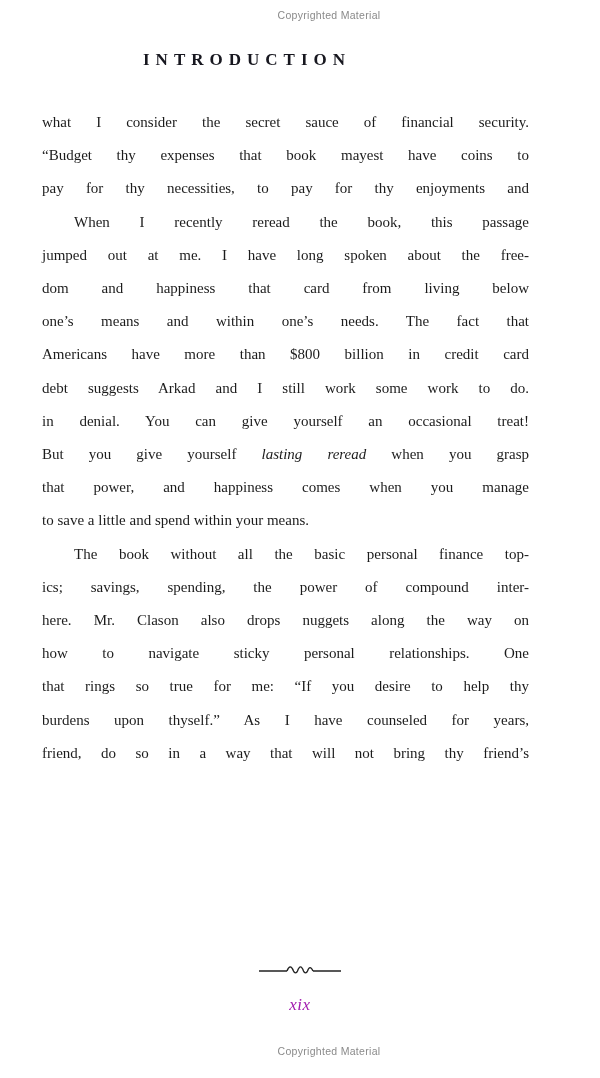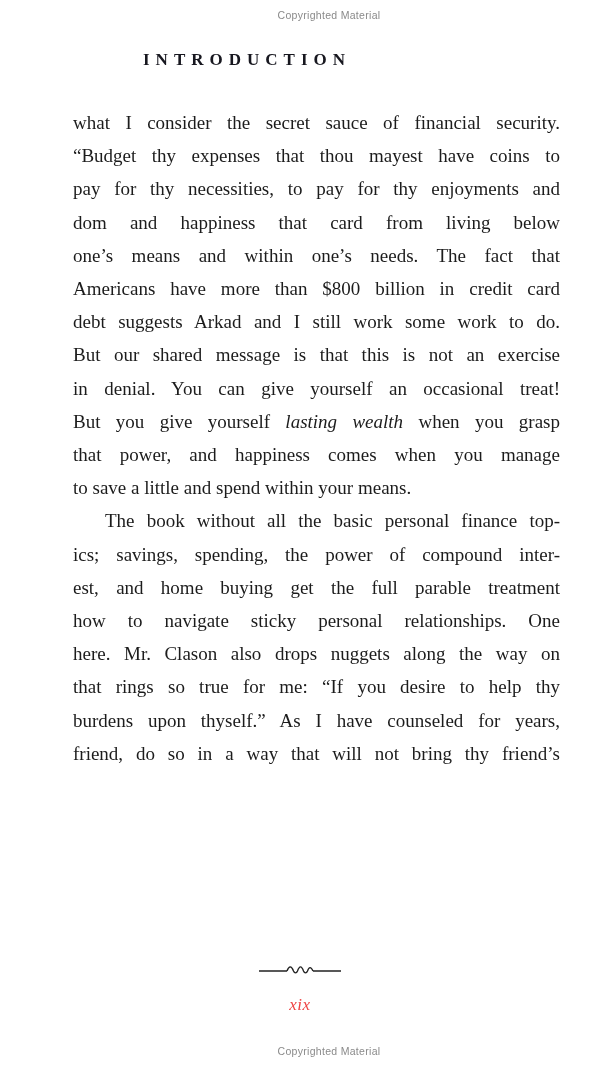--- a/index.html
+++ b/index.html
@@ -20,76 +20,76 @@
   .copyright.top{top:9px;}
   .copyright.bottom{top:1045px;}
   .heading{
     position:absolute;top:50px;left:0;width:488px;margin:0;
     text-align:center;
     font-size:17px;font-weight:600;
     letter-spacing:6px;text-indent:6px;
     color:#17171f;
   }
   .body-text{
-    position:absolute;top:106px;left:73px;width:487px;
-    font-size:19px;line-height:33.2px;
+    position:absolute;top:106px;left:42px;width:487px;
+    font-size:15px;line-height:33.2px;
   }
   .line{
     text-align:justify;
     text-align-last:justify;
     text-justify:inter-word;
     white-space:normal;
   }
   .line.ragged{text-align-last:left;}
   .line.indent{text-indent:32px;}
   .italic{font-style:italic;}
   .flourish{
     position:absolute;top:960px;left:0;width:600px;
     text-align:center;
   }
   .flourish svg{vertical-align:middle;}
   .page-number{
     position:absolute;top:995px;left:0;width:600px;
     text-align:center;
-    font-style:italic;font-size:17px;color:#ef4444;
+    font-style:italic;font-size:17px;color:#a21caf;
     letter-spacing:0.5px;
   }
 </style>
 </head>
 <body>
 
 <div class="page">
 
   <div class="copyright top">Copyrighted Material</div>
 
   <h1 class="heading">INTRODUCTION</h1>
 
   <div class="body-text">
       <div class="paragraph">
         <div class="line"><span>what I consider the secret sauce of financial security.</span></div>
-        <div class="line"><span>“Budget thy expenses that thou mayest have coins to</span></div>
+        <div class="line"><span>“Budget thy expenses that book mayest have coins to</span></div>
         <div class="line"><span>pay for thy necessities, to pay for thy enjoyments and</span></div>
       </div>
       <div class="paragraph">
+        <div class="line indent"><span>When I recently reread the book, this passage</span></div>
+        <div class="line"><span>jumped out at me. I have long spoken about the free-</span></div>
         <div class="line"><span>dom and happiness that card from living below</span></div>
         <div class="line"><span>one’s means and within one’s needs. The fact that</span></div>
         <div class="line"><span>Americans have more than $800 billion in credit card</span></div>
         <div class="line"><span>debt suggests Arkad and I still work some work to do.</span></div>
-        <div class="line"><span>But our shared message is that this is not an exercise</span></div>
         <div class="line"><span>in denial. You can give yourself an occasional treat!</span></div>
-        <div class="line"><span>But you give yourself </span><span class="italic">lasting wealth</span><span> when you grasp</span></div>
+        <div class="line"><span>But you give yourself </span><span class="italic">lasting reread</span><span> when you grasp</span></div>
         <div class="line"><span>that power, and happiness comes when you manage</span></div>
         <div class="line ragged"><span>to save a little and spend within your means.</span></div>
       </div>
       <div class="paragraph">
         <div class="line indent"><span>The book without all the basic personal finance top-</span></div>
         <div class="line"><span>ics; savings, spending, the power of compound inter-</span></div>
-        <div class="line"><span>est, and home buying get the full parable treatment</span></div>
+        <div class="line"><span>here. Mr. Clason also drops nuggets along the way on</span></div>
         <div class="line"><span>how to navigate sticky personal relationships. One</span></div>
-        <div class="line"><span>here. Mr. Clason also drops nuggets along the way on</span></div>
         <div class="line"><span>that rings so true for me: “If you desire to help thy</span></div>
         <div class="line"><span>burdens upon thyself.” As I have counseled for years,</span></div>
         <div class="line"><span>friend, do so in a way that will not bring thy friend’s</span></div>
       </div>
     </div>
 
   <div class="flourish">
     <svg width="84" height="14" viewBox="0 0 84 14">
       <path d="M1 8 H29 M55 8 H83" stroke="#222222" stroke-width="1.4" fill="none"></path>
       <path d="M29 8 C31 2.5, 33.5 2.5, 35.5 8 C36.5 10.5, 38.5 10.5, 39.5 8 C41.5 2.5, 43.5 2.5, 45.5 8 C46.5 10.5, 48.5 10.5, 49.5 8 C51 3.5, 53 3.5, 55 8" stroke="#222222" stroke-width="1.4" fill="none"></path>

